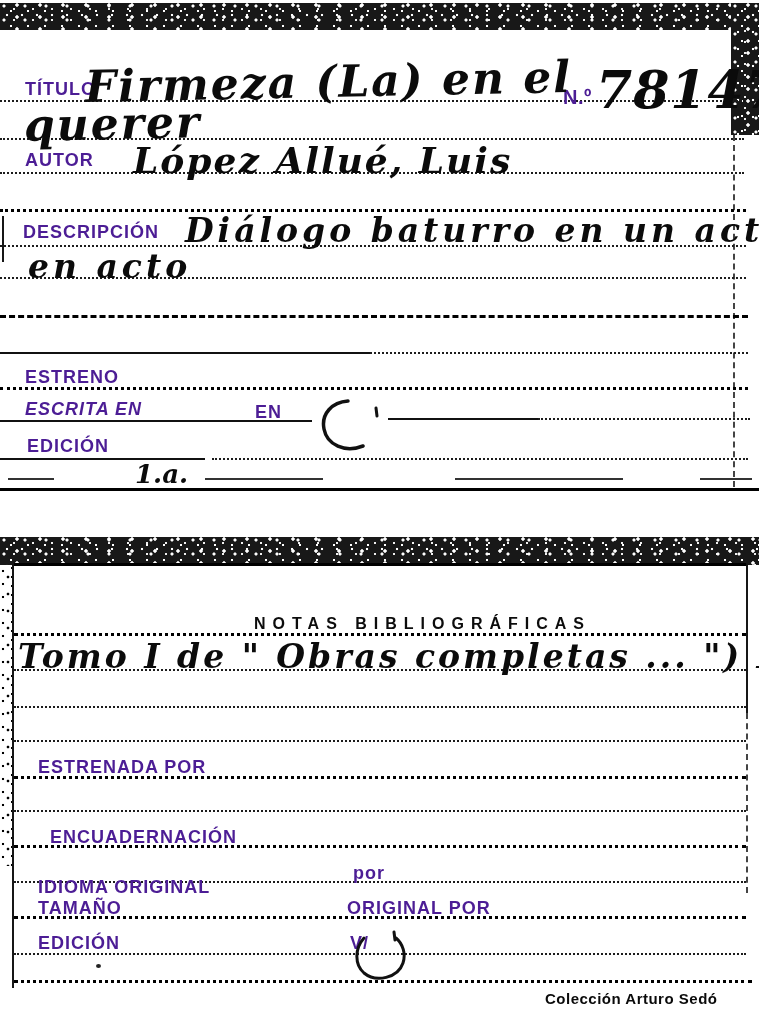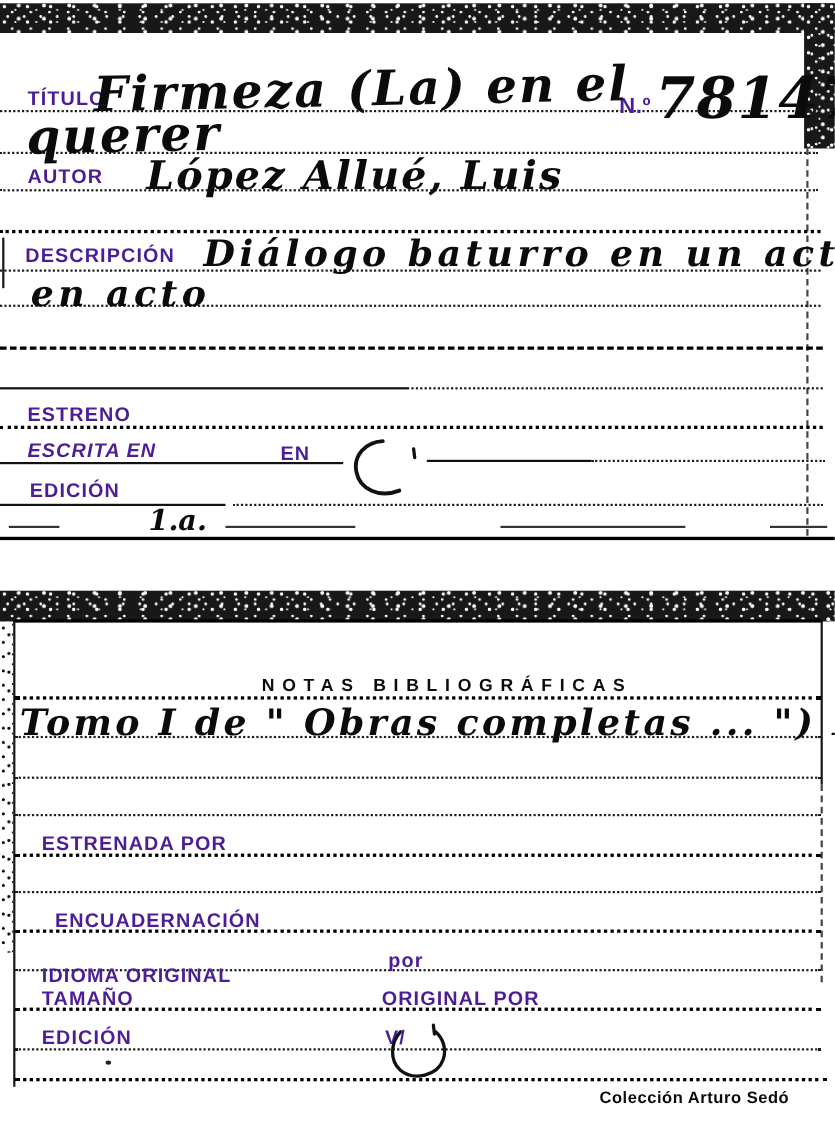--- a/index.html
+++ b/index.html
@@ -38,21 +38,21 @@
   .vsol{border-left:2px solid #161616;}
   .vdash{border-left:2px dashed #444;}
   
   .lbl{
     position:absolute;font-weight:bold;font-size:18px;letter-spacing:1px;
     color:#4c1d95;white-space:nowrap;line-height:1;
   }
   .lbl-sm{font-size:20px;letter-spacing:.5px;}
   .notas{
     position:absolute;font-weight:bold;font-size:16px;letter-spacing:7px;
-    color:#0c0c0c;white-space:nowrap;line-height:1;
+    color:#0c0c0c;white-space:nowrap;line-height:1;margin-left:16px;
   }
   .credit{
     position:absolute;font-weight:bold;font-size:15px;letter-spacing:.5px;
     color:#0a0a0a;white-space:nowrap;line-height:1;
   }
   
   .hw{
     position:absolute;font-family:"DejaVu Serif", serif;font-style:italic;font-weight:700;
     color:#0b0b0b;white-space:nowrap;line-height:1;
   }

